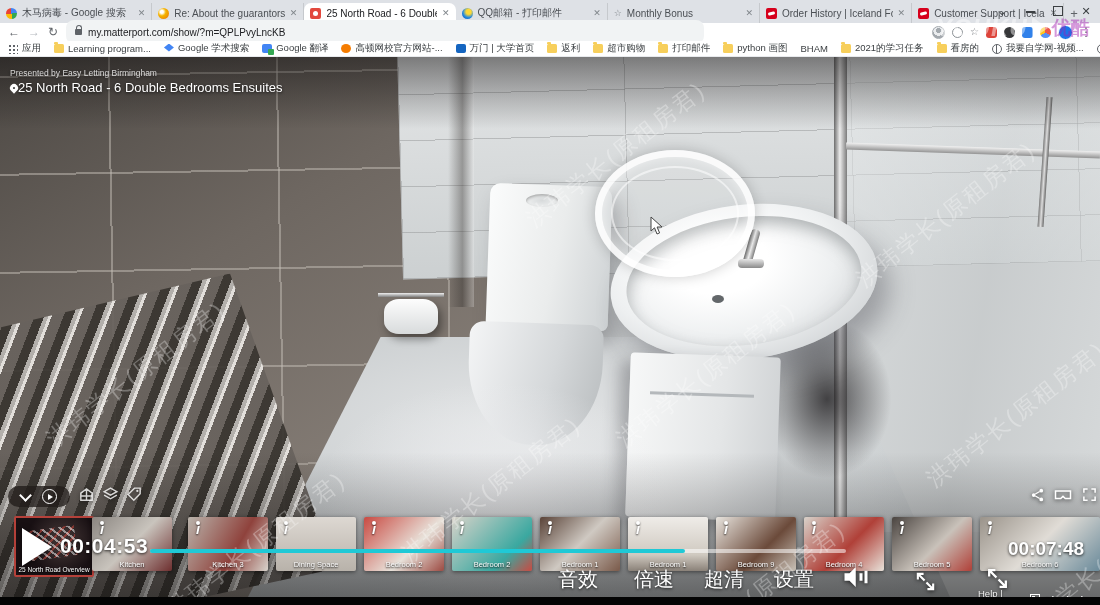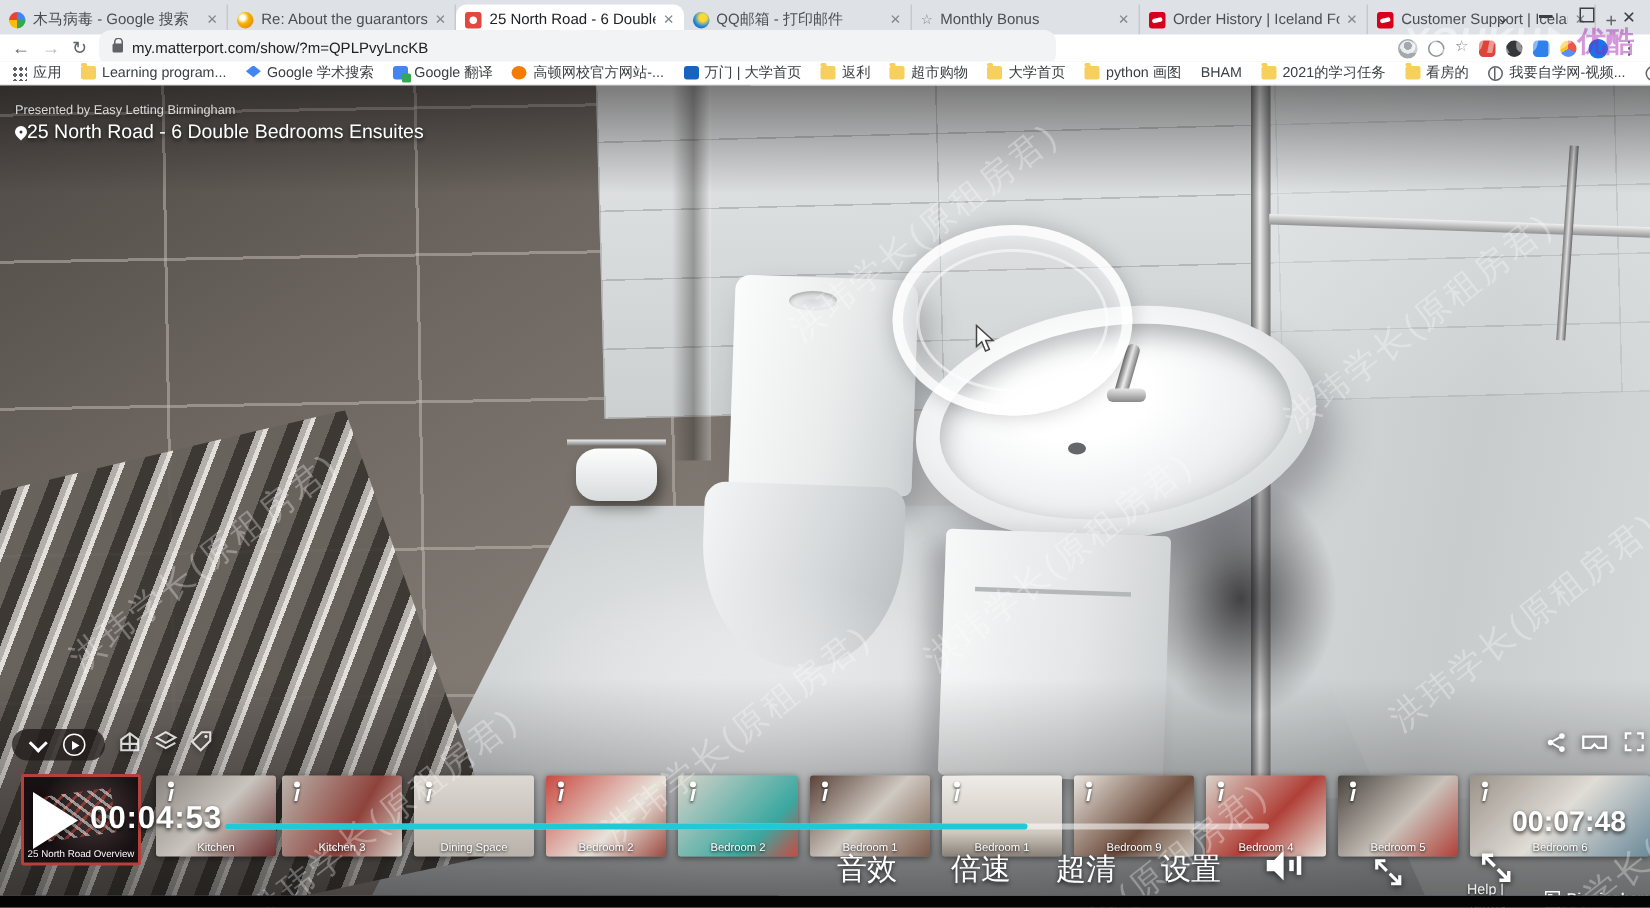--- a/index.html
+++ b/index.html
@@ -250,21 +250,21 @@
     <span class="bm">
         <span class="ic folder"></span>
         <span>返利</span>
       </span>
     <span class="bm">
         <span class="ic folder"></span>
         <span>超市购物</span>
       </span>
     <span class="bm">
         <span class="ic folder"></span>
-        <span>大学首页</span>
+        <span>打印邮件</span>
       </span>
     <span class="bm">
         <span class="ic folder"></span>
         <span>python 画图</span>
       </span>
     <span class="bm">
         <span>BHAM</span>
       </span>
     <span class="bm">
         <span class="ic folder"></span>
@@ -348,21 +348,21 @@
     <path d="M2 2 H22 V12 H15 L12 9 L9 12 H2 Z" fill="none" stroke="#fff" stroke-width="2"></path>
   </svg>
   <svg class="mp-right" style="left:1082px;" width="15" height="15" viewBox="0 0 24 24">
     <path d="M3 9 V3 H9 M15 3 H21 V9 M21 15 V21 H15 M9 21 H3 V15" fill="none" stroke="#fff" stroke-width="2.4"></path>
   </svg>
 
   <div id="ovthumb">
     <div class="fp"></div>
     <div class="lbl">25 North Road Overview</div>
   </div>
-  <div class="thumb" style="left:104px;background:linear-gradient(135deg,#8a8580,#c9c4bd 50%,#6e2f2f);">
+  <div class="thumb" style="left:92px;background:linear-gradient(135deg,#8a8580,#c9c4bd 50%,#6e2f2f);">
     <span class="walk"></span>
       <div class="lbl">Kitchen</div>
     </div>
   <div class="thumb" style="left:188px;background:linear-gradient(120deg,#b9b3ab,#8f423c 60%,#d8d3cc);">
     <span class="walk"></span>
       <div class="lbl">Kitchen 3</div>
     </div>
   <div class="thumb" style="left:276px;background:linear-gradient(180deg,#ddd8d2,#b8b2aa);">
     <span class="walk"></span>
       <div class="lbl">Dining Space</div>

